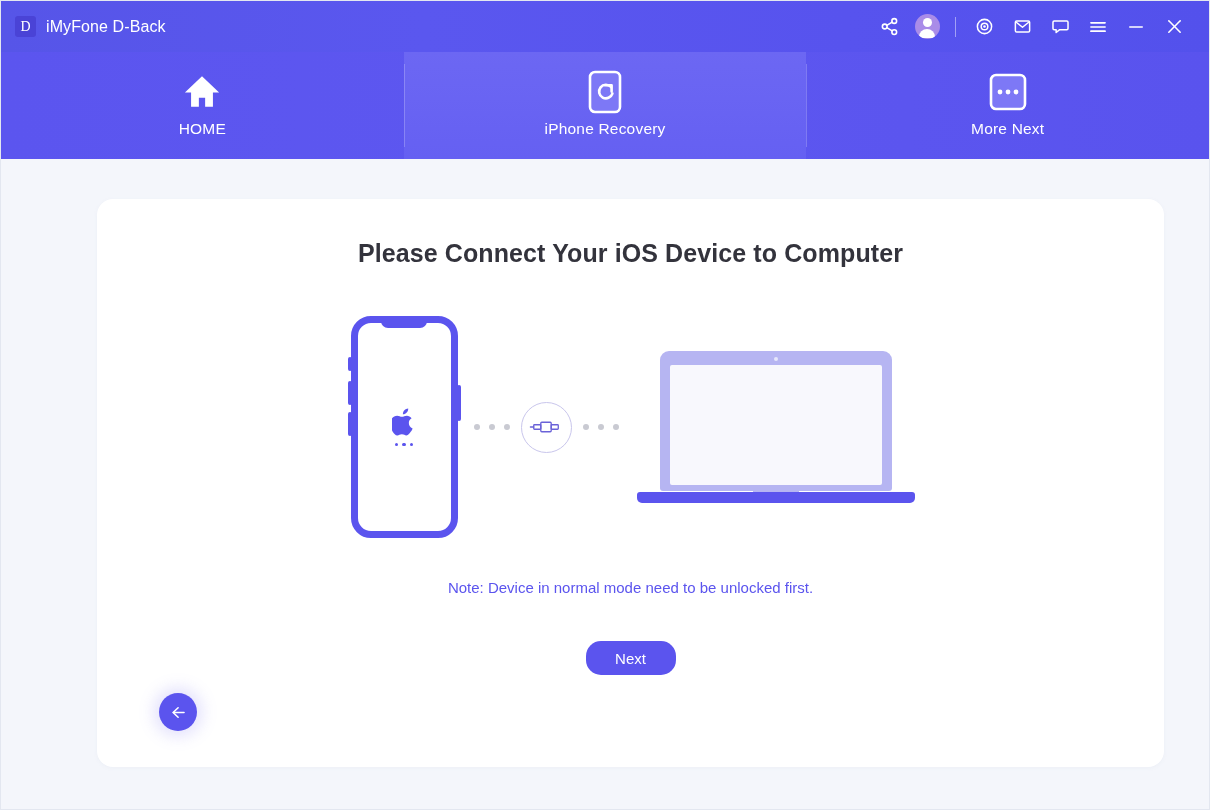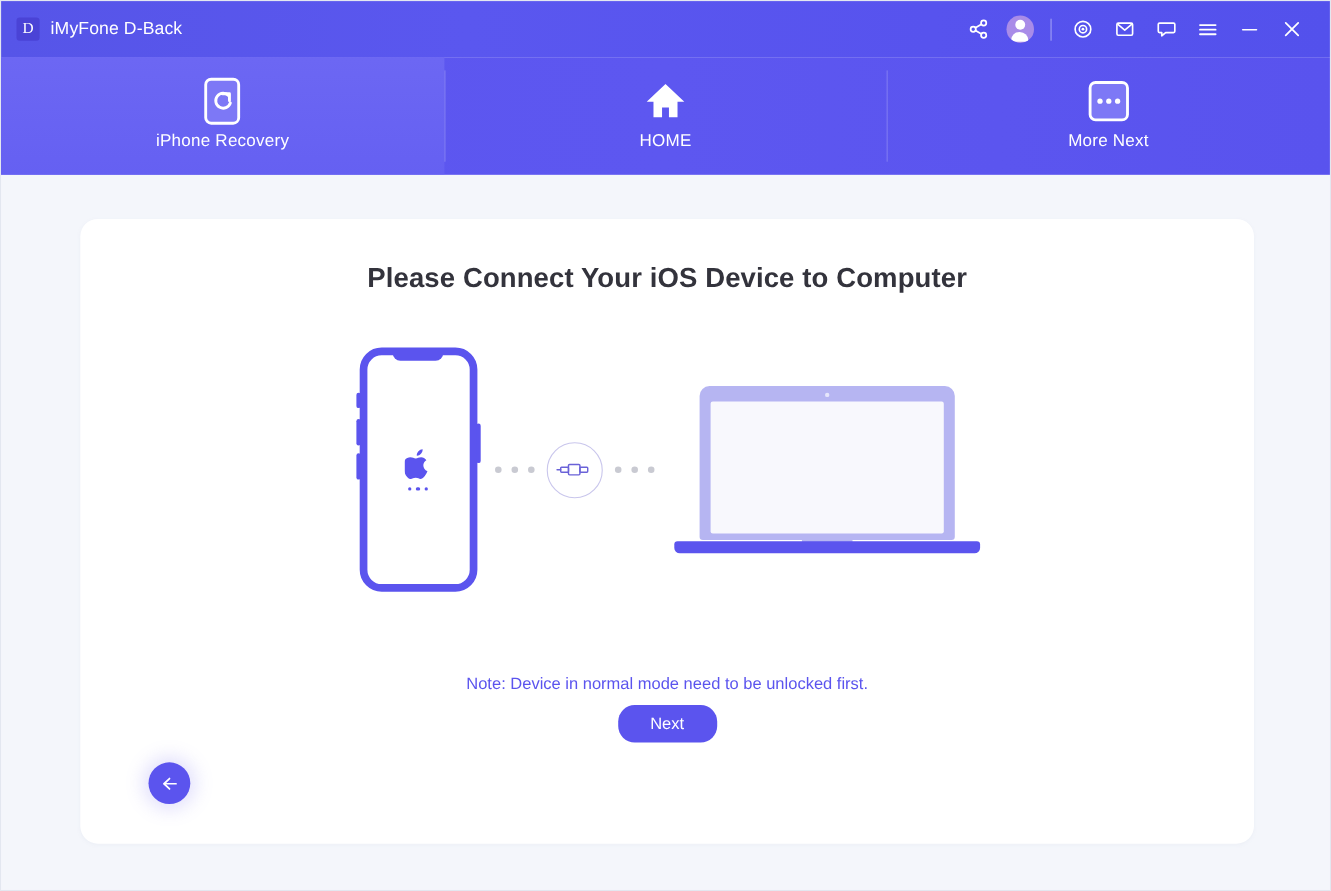--- a/index.html
+++ b/index.html
@@ -163,20 +163,21 @@
     font-size: 15.5px;
     letter-spacing: 0.2px;
   }
   .nav-label.home { font-size: 15.5px; }
 
   
   .stage {
     flex: 1 1 auto;
     position: relative;
     background: #f4f6fb;
+    margin-left: 24px;
   }
 
   .card {
     position: absolute;
     left: 72px;
     top: 40px;
     width: 1067px;
     height: 568px;
     background: #ffffff;
     border-radius: 16px;
@@ -334,21 +335,21 @@
     transform: translateX(-50%);
     width: 46px; height: 7px;
     background: #b6b5f2;
     border-radius: 0 0 5px 5px;
   }
 
   
   .note {
     position: absolute;
     left: 0; right: 0;
-    top: 414px;
+    top: 380px;
     text-align: center;
     color: #5b54ee;
     font-size: 15px;
   }
 
   .next-btn {
     position: absolute;
     left: 50%;
     transform: translateX(-50%);
     top: 442px;
@@ -448,38 +449,38 @@
           <line x1="5.5" y1="5.5" x2="18.5" y2="18.5"></line>
           <line x1="18.5" y1="5.5" x2="5.5" y2="18.5"></line>
         </svg>
       </div>
 
     </div>
   </div>
 
   <div class="navbar">
 
+    <div class="nav-tab">
+      <div class="nav-icon">
+        <svg width="38" height="35" viewBox="0 0 40 36" fill="currentColor">
+          <path d="M20 2 L38 19 h-6.5 v15 h-8.2 v-9.5 h-6.6 V34 H8.5 V19 H2 Z"></path>
+        </svg>
+      </div>
+      <div class="nav-label home">HOME</div>
+    </div>
+
     <div class="nav-tab active">
       <div class="nav-icon">
         <svg width="34" height="44" viewBox="0 0 34 44" fill="none">
           <rect x="2" y="2" width="30" height="40" rx="5" fill="#7d78f6" stroke="#ffffff" stroke-width="2.6"></rect>
           <path d="M23 17 a6.8 6.8 0 1 0 1.4 6.6" stroke="#ffffff" stroke-width="2.6" stroke-linecap="round" fill="none"></path>
           <polyline points="17.2,15.2 23.6,15.2 23.6,21.6" stroke="#ffffff" stroke-width="2.6" stroke-linecap="round" stroke-linejoin="round" fill="none"></polyline>
         </svg>
       </div>
       <div class="nav-label">iPhone Recovery</div>
-    </div>
-
-    <div class="nav-tab">
-      <div class="nav-icon">
-        <svg width="38" height="35" viewBox="0 0 40 36" fill="currentColor">
-          <path d="M20 2 L38 19 h-6.5 v15 h-8.2 v-9.5 h-6.6 V34 H8.5 V19 H2 Z"></path>
-        </svg>
-      </div>
-      <div class="nav-label home">HOME</div>
     </div>
 
 
     <div class="nav-tab">
       <div class="nav-icon">
         <svg width="38" height="38" viewBox="0 0 38 38" fill="none">
           <rect x="2" y="2" width="34" height="34" rx="5" fill="#7d78f6" stroke="#ffffff" stroke-width="2.6"></rect>
           <circle cx="11" cy="19" r="2.4" fill="#ffffff"></circle>
           <circle cx="19" cy="19" r="2.4" fill="#ffffff"></circle>
           <circle cx="27" cy="19" r="2.4" fill="#ffffff"></circle>

